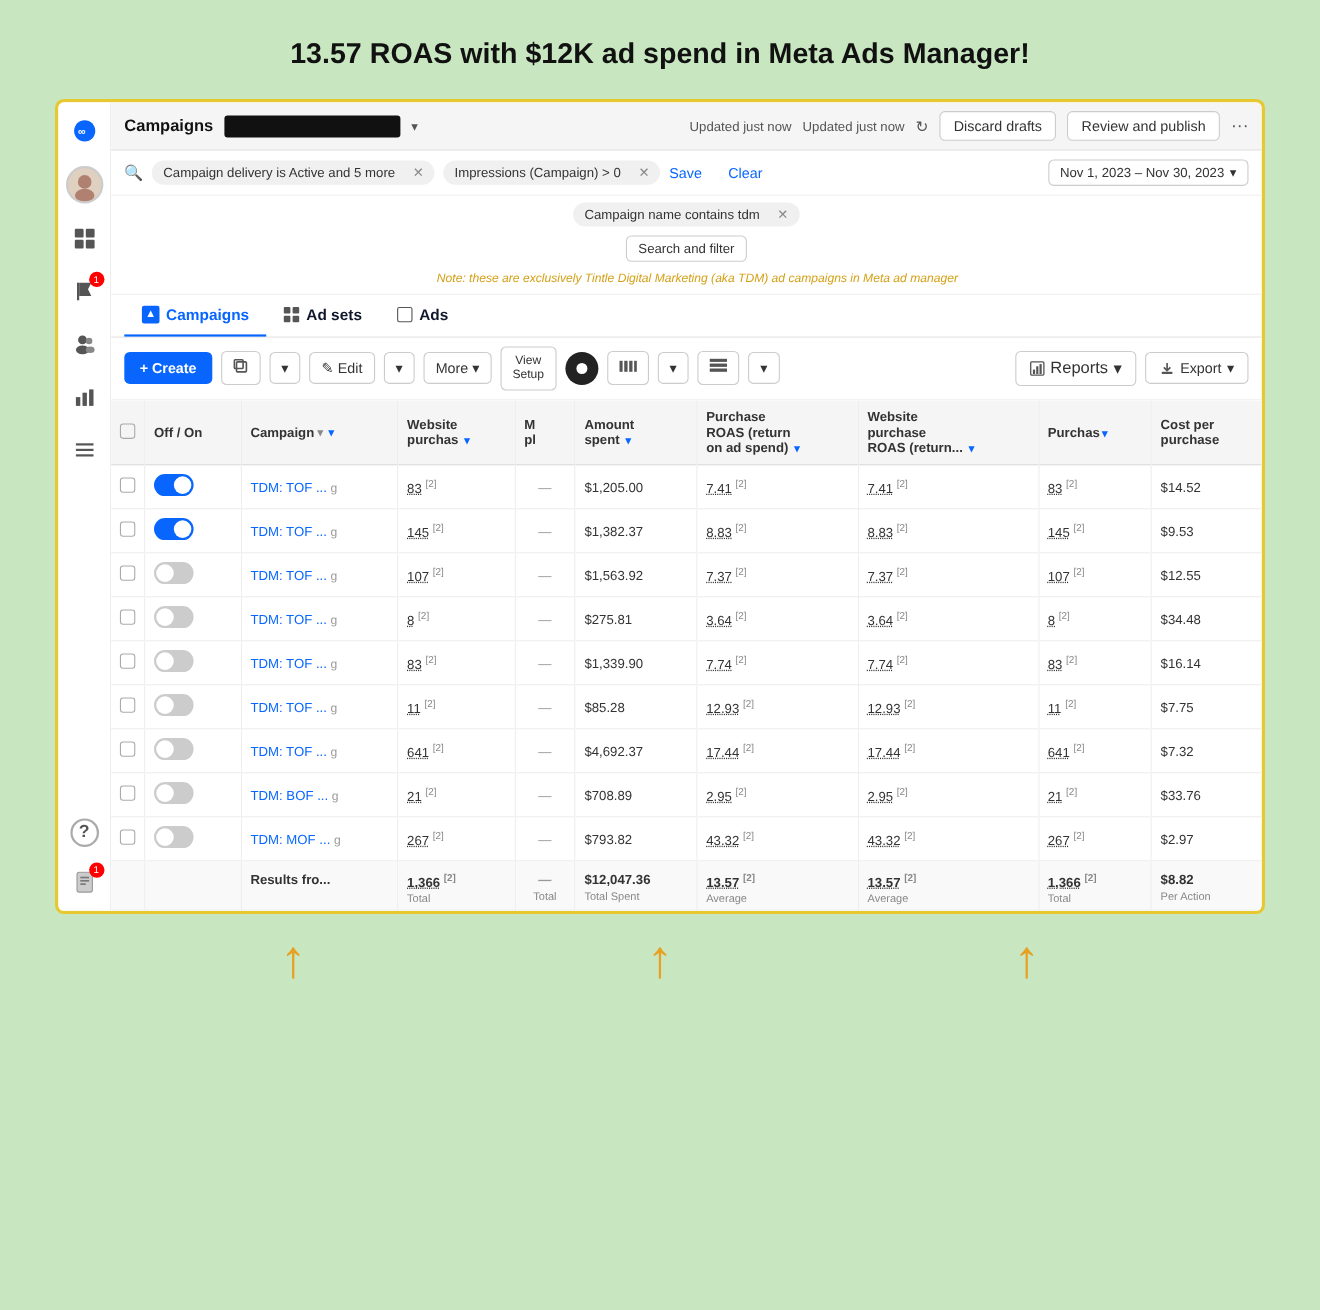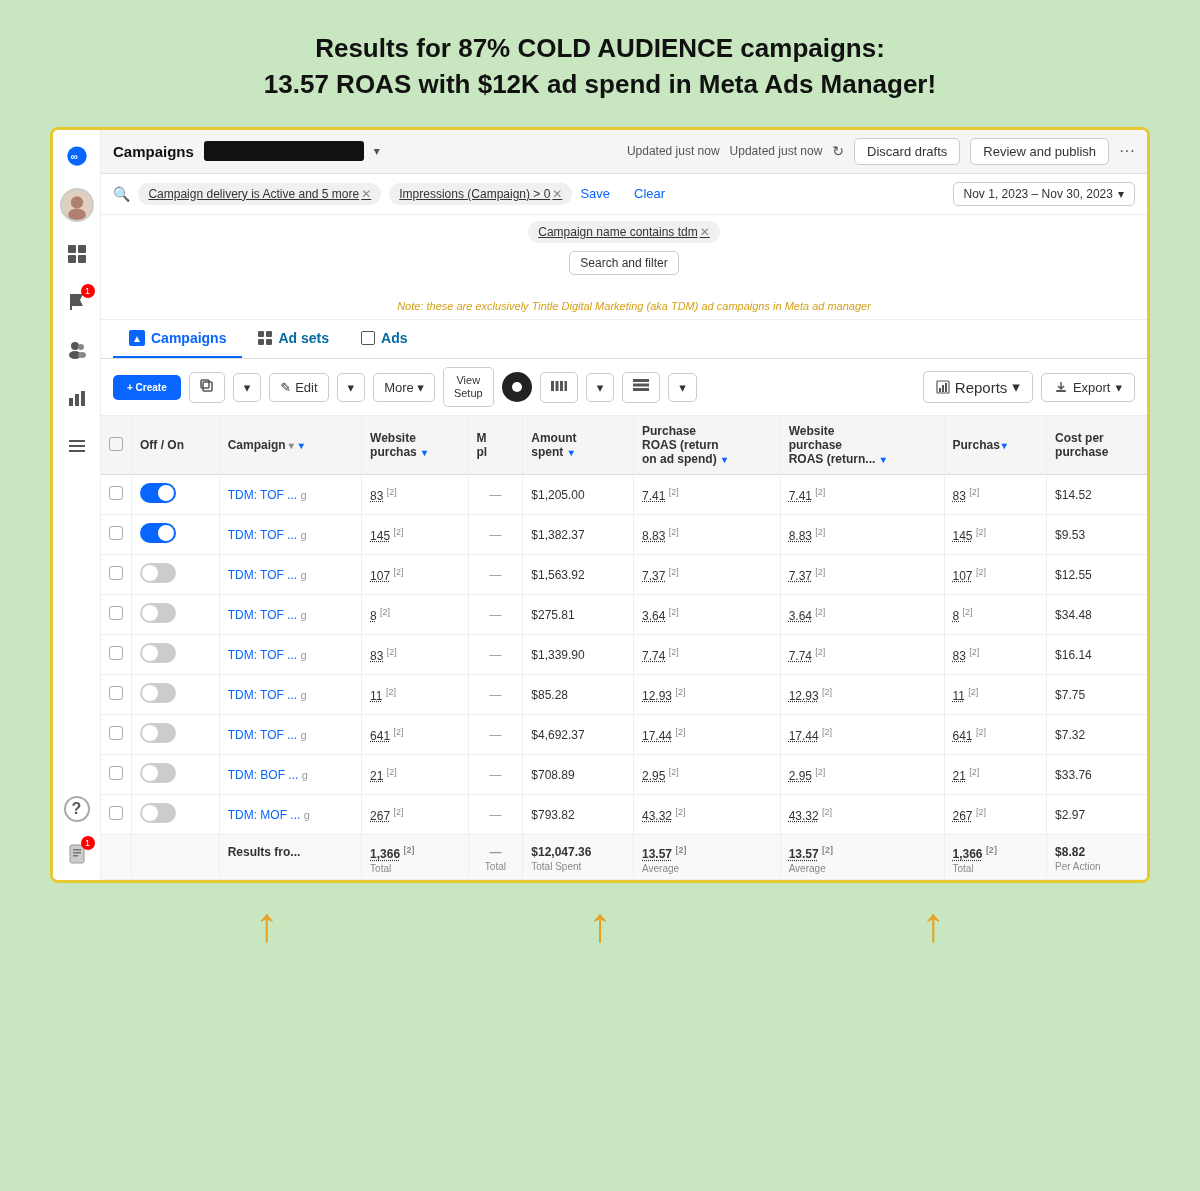--- a/index.html
+++ b/index.html
@@ -57,27 +57,26 @@
     .filter-row {
       display: flex;
       align-items: center;
       padding: 8px 12px;
       gap: 8px;
       background: #fff;
       border-bottom: 1px solid #eee;
       flex-wrap: wrap;
     }
     .filter-chip {
-      display: flex; align-items: flex-start; gap: 2px;
+      display: flex; align-items: flex-start; gap: 16px;
       background: #f0f0f0;
       border-radius: 20px;
       padding: 4px 10px;
       font-size: 12px;
       color: #333;
-      text-decoration: underline;
     }
     .filter-chip .close-btn { color: #888; cursor: pointer; font-size: 12px; }
     .save-clear {
       font-size: 13px;
       color: #0866ff;
       cursor: pointer;
       display: flex; gap: 24px;
     }
     .date-range-btn {
       margin-left: auto;
@@ -98,36 +97,35 @@
       gap: 8px;
       background: #fff;
       border-bottom: 1px solid #eee;
       flex-direction: column;
     }
     .note-text {
       font-size: 12px;
       color: #d4a017;
       font-style: italic;
       margin-left: 20px;
-      margin-top: 16px;
     }
     
     .tab-row {
       display: flex;
       align-items: center;
       background: #fff;
       border-bottom: 1px solid #ddd;
       padding: 0 12px;
     }
     .tab-item {
       display: flex; align-items: center; gap: 6px;
       padding: 10px 16px;
       font-size: 14px;
       font-weight: 600;
-      color: #0369a1;
+      color: #0f172a;
       cursor: pointer;
       border-bottom: 2px solid transparent;
     }
     .tab-item.active {
       color: #0866ff;
       border-bottom: 2px solid #0866ff;
     }
     .tab-icon {
       width: 16px; height: 16px;
       background: #0866ff;
@@ -153,21 +151,21 @@
       gap: 8px;
       background: #fff;
       border-bottom: 1px solid #eee;
     }
     .btn-create {
       background: #0866ff;
       color: white;
       border: none;
       border-radius: 5px;
       padding: 7px 14px;
-      font-size: 10px;
+      font-size: 13px;
       font-weight: 600;
       cursor: pointer;
       display: flex; align-items: center; gap: 5px;
     }
     .btn-icon {
       background: #fff;
       border: 1px solid #ccc;
       border-radius: 5px;
       padding: 6px 10px;
       font-size: 13px;
@@ -387,21 +385,20 @@
     .th-sort {
       display: inline-flex; align-items: center; gap: 3px;
     }
     .sort-arrow { color: #888; font-size: 10px; }
     .col-filter { color: #0866ff; font-size: 10px; margin-left: 2px; }
   </style>
 </head>
 <body>
 
 <div style="text-align:center; margin-bottom:24px; padding: 0 60px;">
-  <div style="font-size:26px; font-weight:800; color:#111; line-height:1.4;">Results for 87% COLD AUDIENCE campaigns:</div>
   <div style="font-size:26px; font-weight:800; color:#111; line-height:1.4;">13.57 ROAS with $12K ad spend in Meta Ads Manager!</div>
 </div>
 
 <div class="browser-frame">
   <div class="layout">
 
     <div class="sidebar">
       <div class="sidebar-icon">
         <svg width="22" height="22" viewBox="0 0 32 32" fill="none">
             <path d="M2 16C2 8.268 8.268 2 16 2s14 6.268 14 14-6.268 14-14 14S2 23.732 2 16z" fill="#0866ff"></path>

